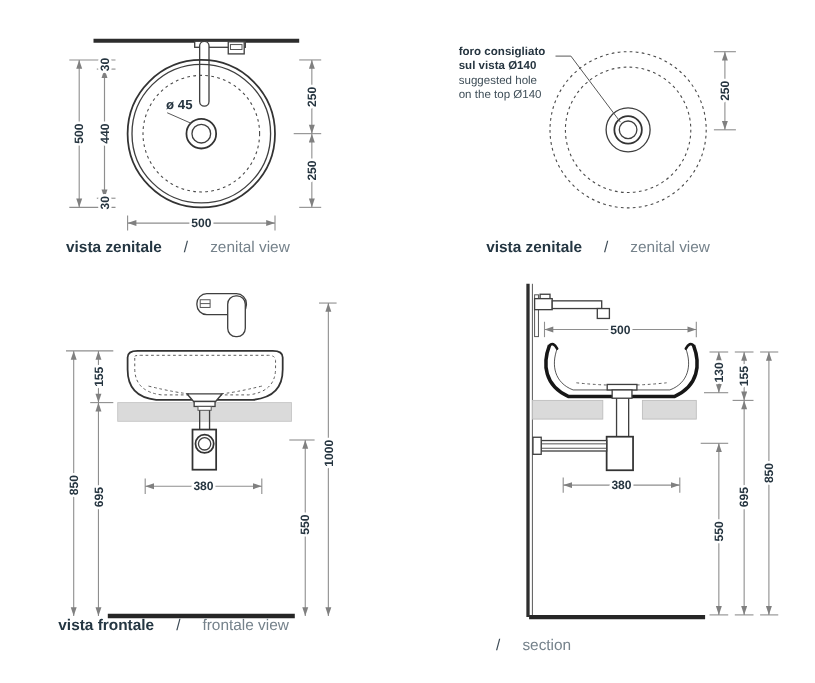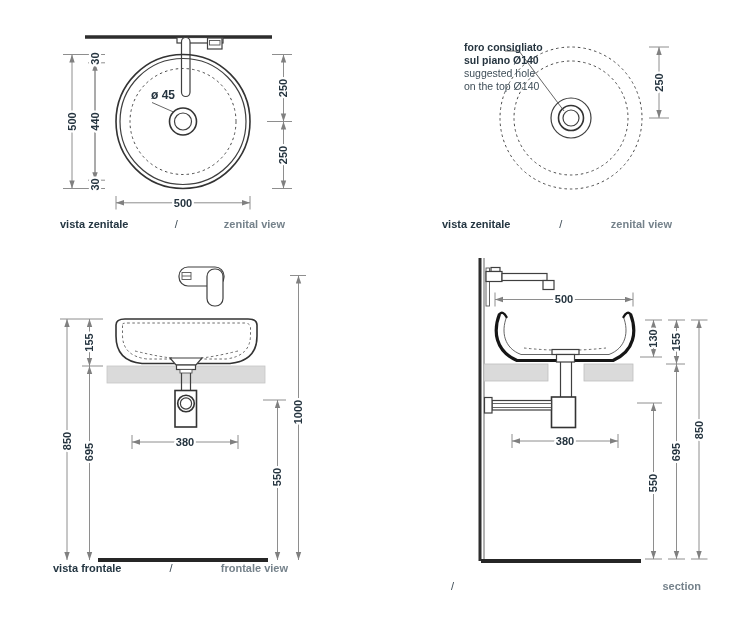--- a/index.html
+++ b/index.html
@@ -20,26 +20,26 @@
   .dash-thin{stroke:#5a5a5a;stroke-width:0.9;fill:none;stroke-dasharray:2.5,2.5;}
 
   
   .dimln   {stroke:#8e8e8e;stroke-width:1;fill:none;}
   .dimtxt  {font:700 11px "Liberation Sans",sans-serif;fill:#263540;
             stroke:#ffffff;stroke-width:4.5px;paint-order:stroke;stroke-linejoin:round;}
   .draintxt{font:700 12px "Liberation Sans",sans-serif;fill:#263540;
             stroke:#ffffff;stroke-width:4px;paint-order:stroke;stroke-linejoin:round;}
 
   
-  .caption{position:absolute;display:flex;justify-content:space-between;gap:4px;
-           font-size:11px;line-height:16px;white-space:nowrap;}
+  .caption{position:absolute;display:flex;justify-content:flex-start;gap:20px;
+           font-size:14px;line-height:16px;white-space:nowrap;}
   .cap-b{font-weight:700;color:#243642;}
   .cap-s{font-weight:400;color:#3c4a55;}
-  .cap-l{font-weight:700;color:#75828b;}
-  .note{position:absolute;left:417px;top:41px;font-size:10.5px;line-height:13px;color:#3f4e58;margin-left:47px;}
+  .cap-l{font-weight:400;color:#75828b;}
+  .note{position:absolute;left:417px;top:41px;font-size:10.5px;line-height:13px;color:#3f4e58;}
   .note .b{font-weight:700;color:#263540;}
 </style>
 </head>
 <body>
 
 <div class="stage">
 
 <svg width="741" height="621" viewBox="0 0 741 621">
   <defs>
     <marker id="ar" markerWidth="9" markerHeight="8" refX="8.5" refY="3" orient="auto-start-reverse">
@@ -202,21 +202,21 @@
 
     <line class="dimln" x1="512" y1="434" x2="512" y2="448"></line>
     <line class="dimln" x1="618" y1="434" x2="618" y2="448"></line>
     <line class="dimln" x1="512" y1="441" x2="618" y2="441" marker-start="url(#ar)" marker-end="url(#ar)"></line>
     <text class="dimtxt" x="565" y="441" dy="0.35em" text-anchor="middle">380</text>
   </g>
 </svg>
 
 <div class="note">
   <div class="b">foro consigliato</div>
-  <div class="b">sul piano Ø140</div>
+  <div class="b">sul vista Ø140</div>
   <div>suggested hole</div>
   <div>on the top Ø140</div>
 </div>
 
 <div class="caption" style="left:60px;top:216px;width:225px;">
   <span class="cap-b">vista zenitale</span>
   <span class="cap-s">/</span>
   <span class="cap-l">zenital view</span>
 </div>
 <div class="caption" style="left:442px;top:216px;width:230px;">

